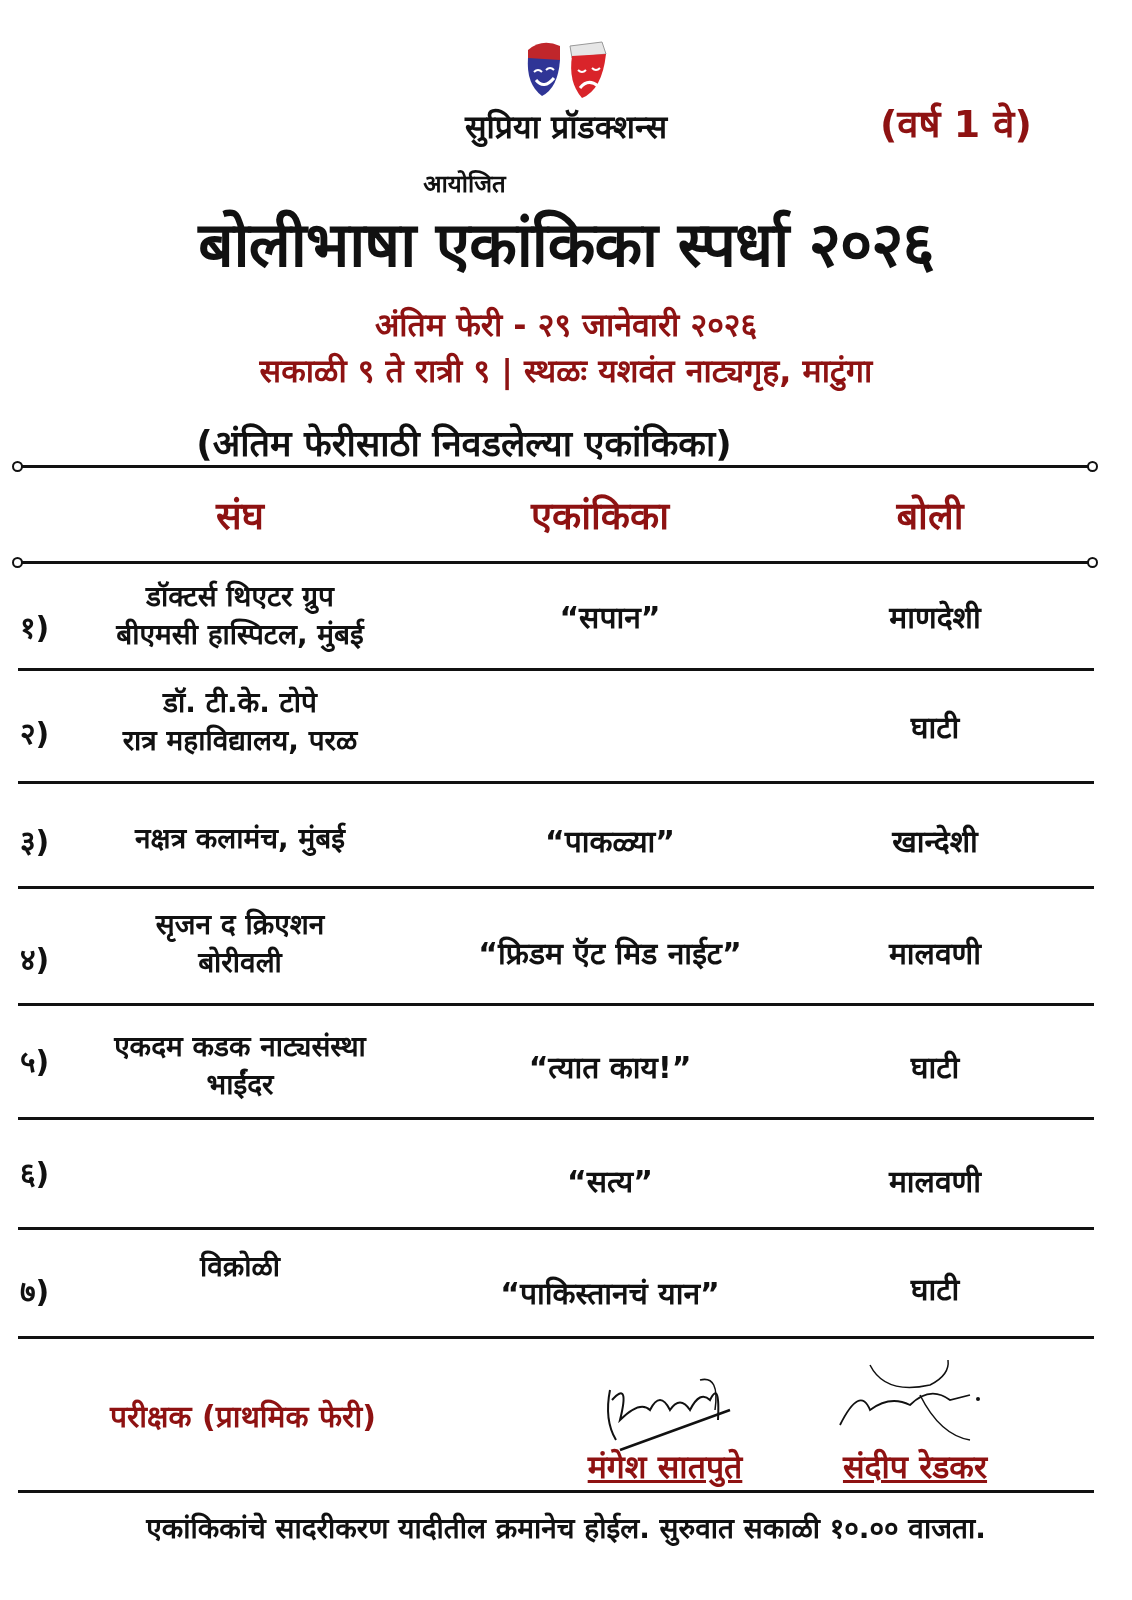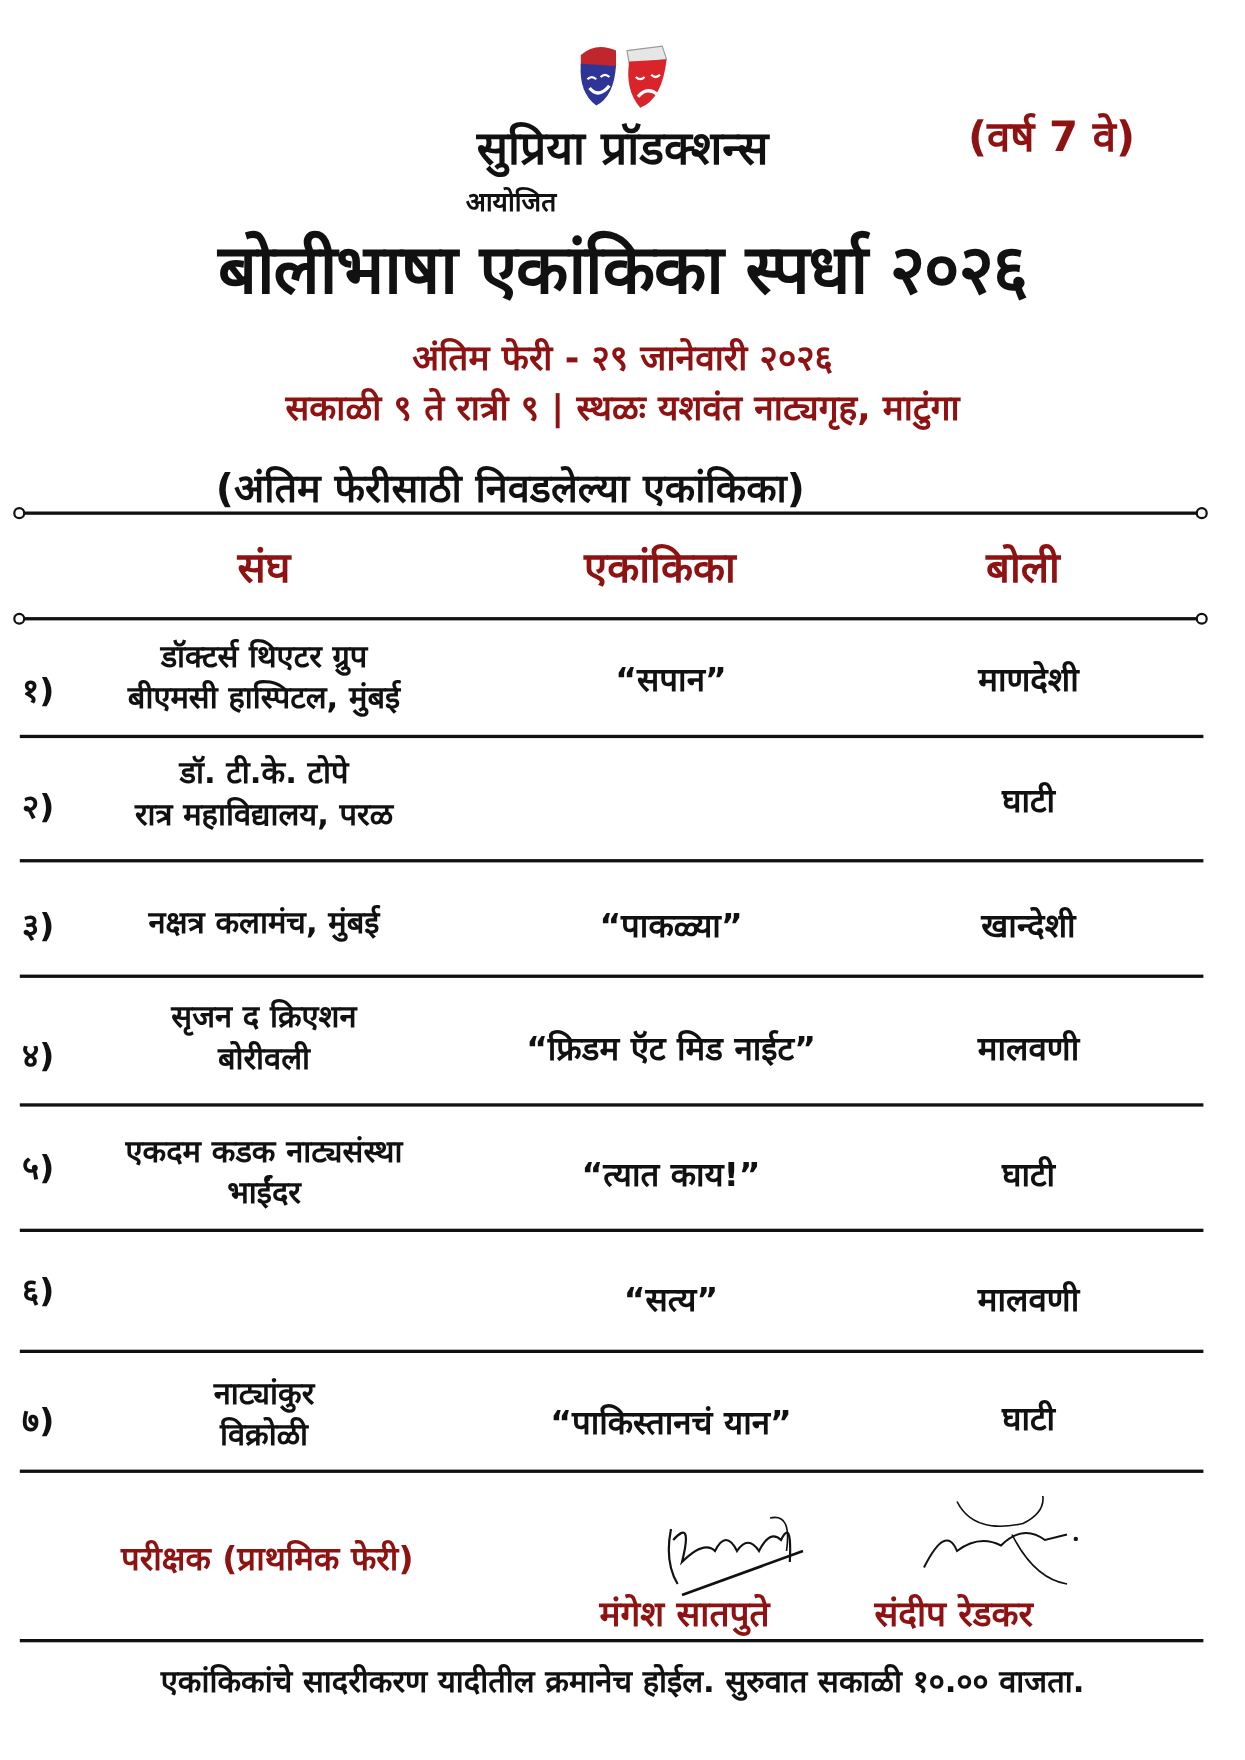--- a/index.html
+++ b/index.html
@@ -8,21 +8,21 @@
     font-family: "DejaVu Sans", "Liberation Sans", sans-serif;
     color: #111111;
   }
   .abs { position: absolute; }
   .center { text-align: center; }
   .red { color: #8e1212; }
 
   
   .logo { left: 520px; top: 38px; width: 92px; height: 66px; }
 
-  .brand { left: 0; width: 1132px; top: 104px; font-size: 42px; font-weight: bold; }
+  .brand { left: 0; width: 1132px; top: 104px; font-size: 32px; font-weight: bold; }
   .year-badge { left: 880px; top: 96px; font-size: 38px; font-weight: bold; }
   .organized { left: 0; width: 929px; top: 166px; font-size: 24px; font-weight: bold; }
   .main-title { left: 0; width: 1132px; top: 200px; font-size: 62px; font-weight: bold; letter-spacing: -1px; }
   .final-date { left: 0; width: 1132px; top: 302px; font-size: 32px; font-weight: bold; }
   .venue-line { left: 0; width: 1132px; top: 348px; font-size: 32px; font-weight: bold; }
   .selected-note { left: 0; width: 928px; top: 418px; font-size: 36px; font-weight: bold; }
 
   .dot-rule { height: 3px; background: #111; }
   .dot-rule::before, .dot-rule::after {
     content: ""; position: absolute; top: -4px; width: 7px; height: 7px;
@@ -36,39 +36,39 @@
   .row-rule { left: 18px; width: 1076px; height: 3px; background: #111; }
 
   .row { left: 0; width: 1132px; }
   .row .num { position: absolute; left: 20px; font-size: 30px; font-weight: bold; }
   .row .team { position: absolute; left: 70px; width: 340px; text-align: center; font-size: 28px; font-weight: bold; line-height: 38px; }
   .row .play { position: absolute; left: 420px; width: 380px; text-align: center; font-size: 30px; font-weight: bold; }
   .row .dialect { position: absolute; left: 820px; width: 230px; text-align: center; font-size: 30px; font-weight: bold; }
 
   .judges-label { left: 110px; top: 1395px; font-size: 30px; font-weight: bold; }
   .sig { width: 170px; height: 90px; }
-  .judge-name { font-size: 32px; font-weight: bold; width: 240px; text-align: left; }
+  .judge-name { font-size: 32px; font-weight: bold; width: 240px; text-align: center; text-decoration: underline; }
   .footer-note { left: 0; width: 1132px; top: 1508px; font-size: 28px; font-weight: bold; }
 </style>
 </head>
 <body>
 
 <svg class="abs logo" viewBox="0 0 92 66">
   <path d="M8 12 Q22 0 40 8 L40 22 L8 22 Z" fill="#c0262b"></path>
   <path d="M8 20 Q6 46 22 58 Q38 50 40 22 Z" fill="#2f3596"></path>
   <path d="M14 34 Q18 30 22 34 M26 32 Q30 28 34 32" stroke="#fff" stroke-width="2" fill="none"></path>
   <path d="M16 42 Q24 52 34 40" stroke="#fff" stroke-width="3" fill="none"></path>
   <path d="M50 8 L82 4 L86 16 L52 20 Z" fill="#e6e6e6" stroke="#999" stroke-width="1"></path>
   <path d="M52 18 Q48 44 62 60 Q82 52 86 16 Z" fill="#d9242a"></path>
   <path d="M58 32 Q62 36 66 32 M72 30 Q76 34 80 30" stroke="#fff" stroke-width="2" fill="none"></path>
   <path d="M60 50 Q68 40 78 48" stroke="#fff" stroke-width="3" fill="none"></path>
 </svg>
 
 <div class="abs brand center">सुप्रिया प्रॉडक्शन्स</div>
-<div class="abs year-badge red">(वर्ष 7 वे)</div>
+<div class="abs year-badge red">(वर्ष 1 वे)</div>
 <div class="abs organized center">आयोजित</div>
 <div class="abs main-title center">बोलीभाषा एकांकिका स्पर्धा २०२६</div>
 <div class="abs final-date center red">अंतिम फेरी - २९ जानेवारी २०२६</div>
 <div class="abs venue-line center red">सकाळी ९ ते रात्री ९ | स्थळः यशवंत नाट्यगृह, माटुंगा</div>
 <div class="abs selected-note center">(अंतिम फेरीसाठी निवडलेल्या एकांकिका)</div>
 
 <div class="abs dot-rule" style="left:22px;width:1066px;top:465px;"></div>
 
 <div class="abs col-head red center" style="left:140px;width:200px;">संघ</div>
 <div class="abs col-head red center" style="left:470px;width:260px;">एकांकिका</div>
@@ -132,21 +132,20 @@
 <div class="abs row" style="top:1140px;height:86px;">
   <span class="num" style="top:12px;">६)</span>
   <span class="play" style="top:20px;">“सत्य”</span>
   <span class="dialect" style="top:20px;">मालवणी</span>
 </div>
 <div class="abs row-rule" style="top:1227px;"></div>
 
 <div class="abs row" style="top:1248px;height:86px;">
   <span class="num" style="top:22px;">७)</span>
   <div class="team" style="top:0;">
-    <div>नाट्यांकुर</div>
     <div>विक्रोळी</div>
   </div>
   <span class="play" style="top:24px;">“पाकिस्तानचं यान”</span>
   <span class="dialect" style="top:20px;">घाटी</span>
 </div>
 <div class="abs row-rule" style="top:1336px;"></div>
 
 <div class="abs judges-label red">परीक्षक (प्राथमिक फेरी)</div>
 
 <svg class="abs sig" style="left:590px;top:1370px;" viewBox="0 0 170 90">

